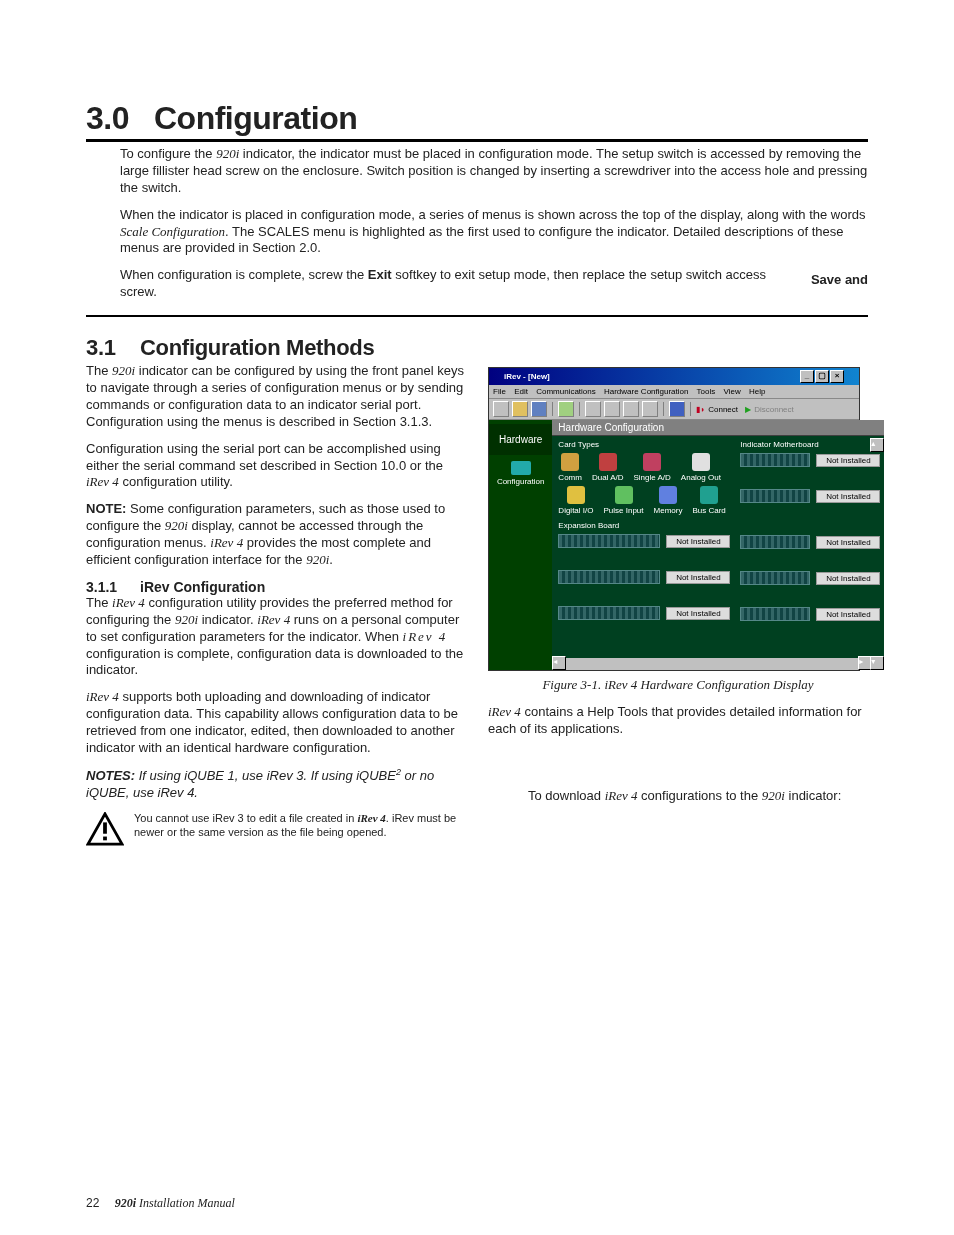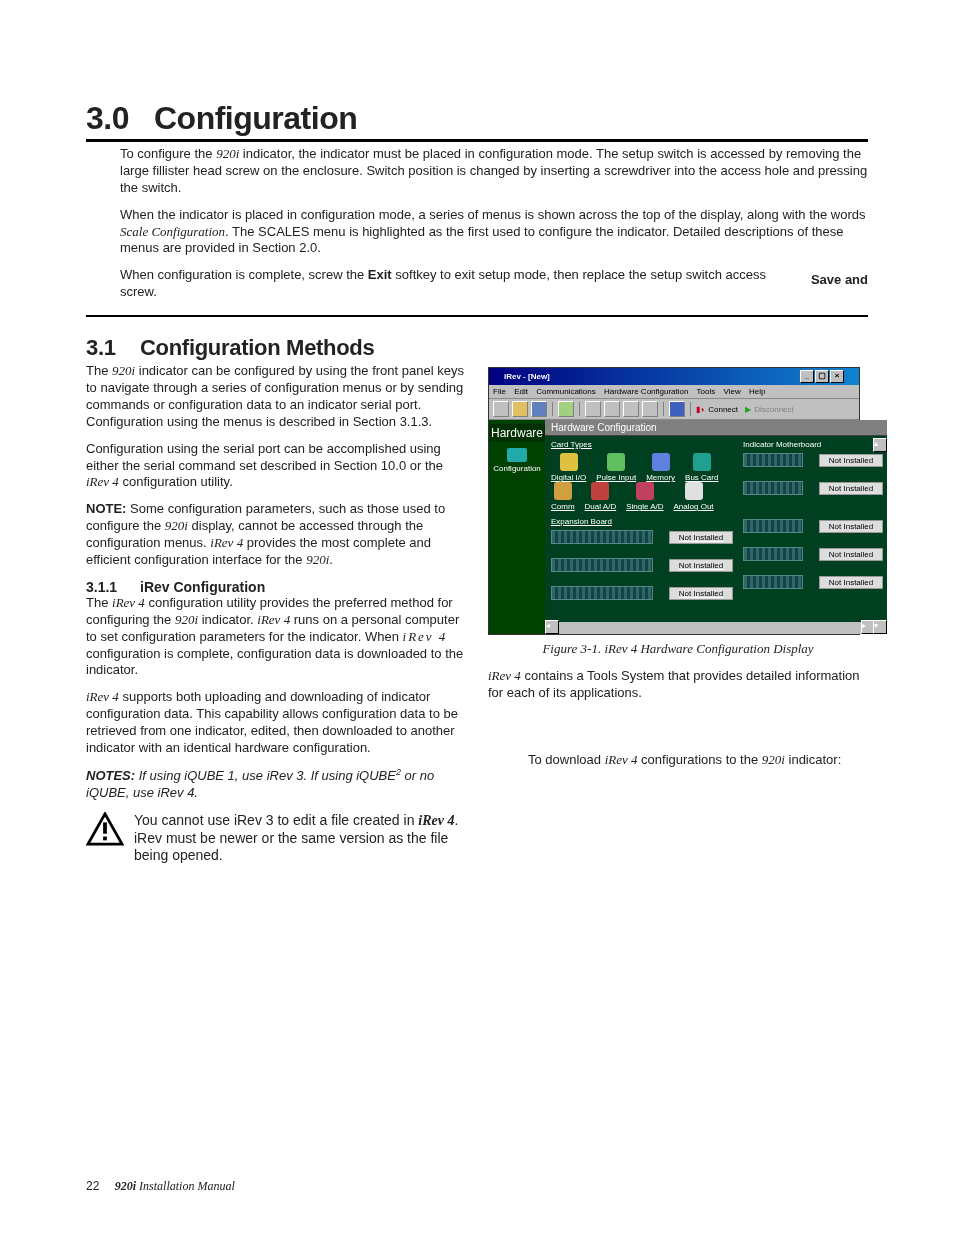--- a/index.html
+++ b/index.html
@@ -103,55 +103,55 @@
   }
   .tb-sep { width:1px; height:14px; background:#808080; display:inline-block; margin:0 2px;}
   .shot-body { display:flex; }
   .shot-side {
     width: 72px;
     background: #004000;
     color:#fff;
     padding:4px 0;
     text-align:center;
   }
-  .shot-side-h { font-size:12px; padding:2px; background:#003000;}
+  .shot-side-h { font-size:10px; padding:10px; background:#003000;}
   .shot-side-icon {
     width:20px; height:14px; margin:6px auto 2px; background:#2aa; border-radius:2px;
   }
   .shot-side-lbl { font-size:8px; padding-bottom:8px; }
   .shot-side-list div { font-size:7.5px; padding:2px 4px; text-align:left; background:#003800; border-top:1px solid #002800;}
   .shot-main { flex:1; background:#004020; color:#fff; padding:0; position:relative; }
   .hw-title {
     background:#808080; color:#fff; padding:2px 6px; font-size:10px; border-bottom:1px solid #404040;
   }
-  .hw-card-area { background:#004020; padding:2px 6px 8px 6px;text-decoration:underline; }
+  .hw-card-area { background:#004020; padding:2px 6px 16px 6px; }
   .hw-label-top { font-size:8px; color:#fff; margin:2px 0 4px 0; }
   .hw-icons { display:flex; gap:10px; }
   .hw-icon-cell { text-align:center; }
   .hw-icon {
     width:18px; height:18px; background:#e0b040; border-radius:3px; margin:0 auto 2px;
   }
-  .slot-row { display:flex; align-items:center; margin-bottom:14px; gap:16px;}
+  .slot-row { display:flex; align-items:center; margin-bottom:22px; gap:6px;}
   .slot {
     width: 100px; height:12px; background:#233; border:1px solid #588;
     background-image: repeating-linear-gradient(90deg, #366 0 3px, #144 3px 6px);
   }
   .slot-lbl {
     font-size:8px; background:#ddd; color:#000; padding:1px 6px; border:1px solid #999;
     min-width:50px; text-align:center;
   }
   .hw-right { padding:4px; }
   .hw-right-title { font-size:8px; margin-bottom:4px; }
   .scrollbtn {
     position:absolute; right:0; width:12px; height:12px; background:#c0c0c0;
     border:1px solid #fff; border-right-color:#000; border-bottom-color:#000;
   }
   .footer {
     position: absolute;
-    bottom: 41px;
+    bottom: 24px;
     left: 86px;
     font-size: 12px;
   }
   .footer .pn { font-family: Arial; }
   .footer .bt { font-style: italic; font-weight:700; font-family:"Times New Roman",serif; margin-left:12px;}
   .footer .bt2 { font-style: italic; font-family:"Times New Roman",serif;}
   sup { font-size: 9px; }
 </style>
 </head>
 <body>
@@ -205,21 +205,21 @@
       </p>
       <p class="notes-italic">
         <strong style="font-style:italic;">NOTES:</strong><span> If using iQUBE 1, use iRev 3. If using iQUBE</span><sup>2</sup><span> or no iQUBE, use iRev 4.</span>
       </p>
       <div class="warn-row">
         <svg class="warn-icon" viewBox="0 0 40 36">
           <polygon points="20,2 38,34 2,34" fill="none" stroke="#000" stroke-width="3"></polygon>
           <rect x="18" y="11" width="4" height="12" fill="#000"></rect>
           <rect x="18" y="26" width="4" height="4" fill="#000"></rect>
         </svg>
-        <div style="font-size:14px; line-height:1.25;">
+        <div style="font-size:11px; line-height:1.25;">
           <span>You cannot use iRev 3 to edit a file created in </span><em class="prod" style="font-weight:700;">iRev 4</em><span>. iRev must be newer or the same version as the file being opened.</span>
         </div>
       </div>
     </div>
 
     <div class="col">
       <div class="fig">
 
         <div class="shot">
           <div class="shot-titlebar">
@@ -262,54 +262,54 @@
               <div class="shot-side-icon"></div>
               <div class="shot-side-lbl">Configuration</div>
               <div style="height:58px;"></div>
             </div>
             <div class="shot-main">
               <div class="hw-title">Hardware Configuration</div>
               <div class="scrollbtn" style="top:18px;">▴</div>
               <div style="display:flex;">
                 <div class="hw-card-area" style="flex:1;">
                   <div class="hw-label-top">Card Types</div>
+                  <div class="hw-icons">
+                    <div class="hw-icon-cell">
+                        <div class="hw-icon" style="background:#d0a040;"></div>
+                        <div>Comm</div>
+                      </div>
+                    <div class="hw-icon-cell">
+                        <div class="hw-icon" style="background:#c04040;"></div>
+                        <div>Dual A/D</div>
+                      </div>
+                    <div class="hw-icon-cell">
+                        <div class="hw-icon" style="background:#c04060;"></div>
+                        <div>Single A/D</div>
+                      </div>
+                    <div class="hw-icon-cell">
+                        <div class="hw-icon" style="background:#e0e0e0;"></div>
+                        <div>Analog Out</div>
+                      </div>
+                  </div>
                   <div class="hw-icons" style="margin-top:4px;">
                     <div class="hw-icon-cell">
                         <div class="hw-icon" style="background:#e0c040;"></div>
                         <div>Digital I/O</div>
                       </div>
                     <div class="hw-icon-cell">
                         <div class="hw-icon" style="background:#60c060;"></div>
                         <div>Pulse Input</div>
                       </div>
                     <div class="hw-icon-cell">
                         <div class="hw-icon" style="background:#6080e0;"></div>
                         <div>Memory</div>
                       </div>
                     <div class="hw-icon-cell">
                         <div class="hw-icon" style="background:#20a090;"></div>
                         <div>Bus Card</div>
-                      </div>
-                  </div>
-                  <div class="hw-icons">
-                    <div class="hw-icon-cell">
-                        <div class="hw-icon" style="background:#d0a040;"></div>
-                        <div>Comm</div>
-                      </div>
-                    <div class="hw-icon-cell">
-                        <div class="hw-icon" style="background:#c04040;"></div>
-                        <div>Dual A/D</div>
-                      </div>
-                    <div class="hw-icon-cell">
-                        <div class="hw-icon" style="background:#c04060;"></div>
-                        <div>Single A/D</div>
-                      </div>
-                    <div class="hw-icon-cell">
-                        <div class="hw-icon" style="background:#e0e0e0;"></div>
-                        <div>Analog Out</div>
                       </div>
                   </div>
                   <div class="hw-label-top" style="margin-top:6px;">Expansion Board</div>
                   <div class="slot-row">
                       <div class="slot"></div>
                       <div class="slot-lbl">Not Installed</div>
                     </div>
                   <div class="slot-row">
                       <div class="slot"></div>
                       <div class="slot-lbl">Not Installed</div>
@@ -351,21 +351,21 @@
               </div>
             </div>
           </div>
         </div>
         <p class="figcap" style="text-align:center;">
           <span>Figure 3-1. </span><span style="font-style:italic;">iRev 4</span><span> Hardware Configuration Display</span>
         </p>
       </div>
 
       <p>
-        <em class="prod">iRev 4</em><span> contains a Tools System that provides detailed information for each of its applications.</span>
+        <em class="prod">iRev 4</em><span> contains a Help Tools that provides detailed information for each of its applications.</span>
       </p>
       <div style="height:40px;"></div>
       <p style="margin-left:40px;">
         <span>To download </span><em class="prod">iRev 4</em><span> configurations to the </span><em class="prod">920i</em><span> indicator:</span>
       </p>
     </div>
   </div>
 
 </div>
 

